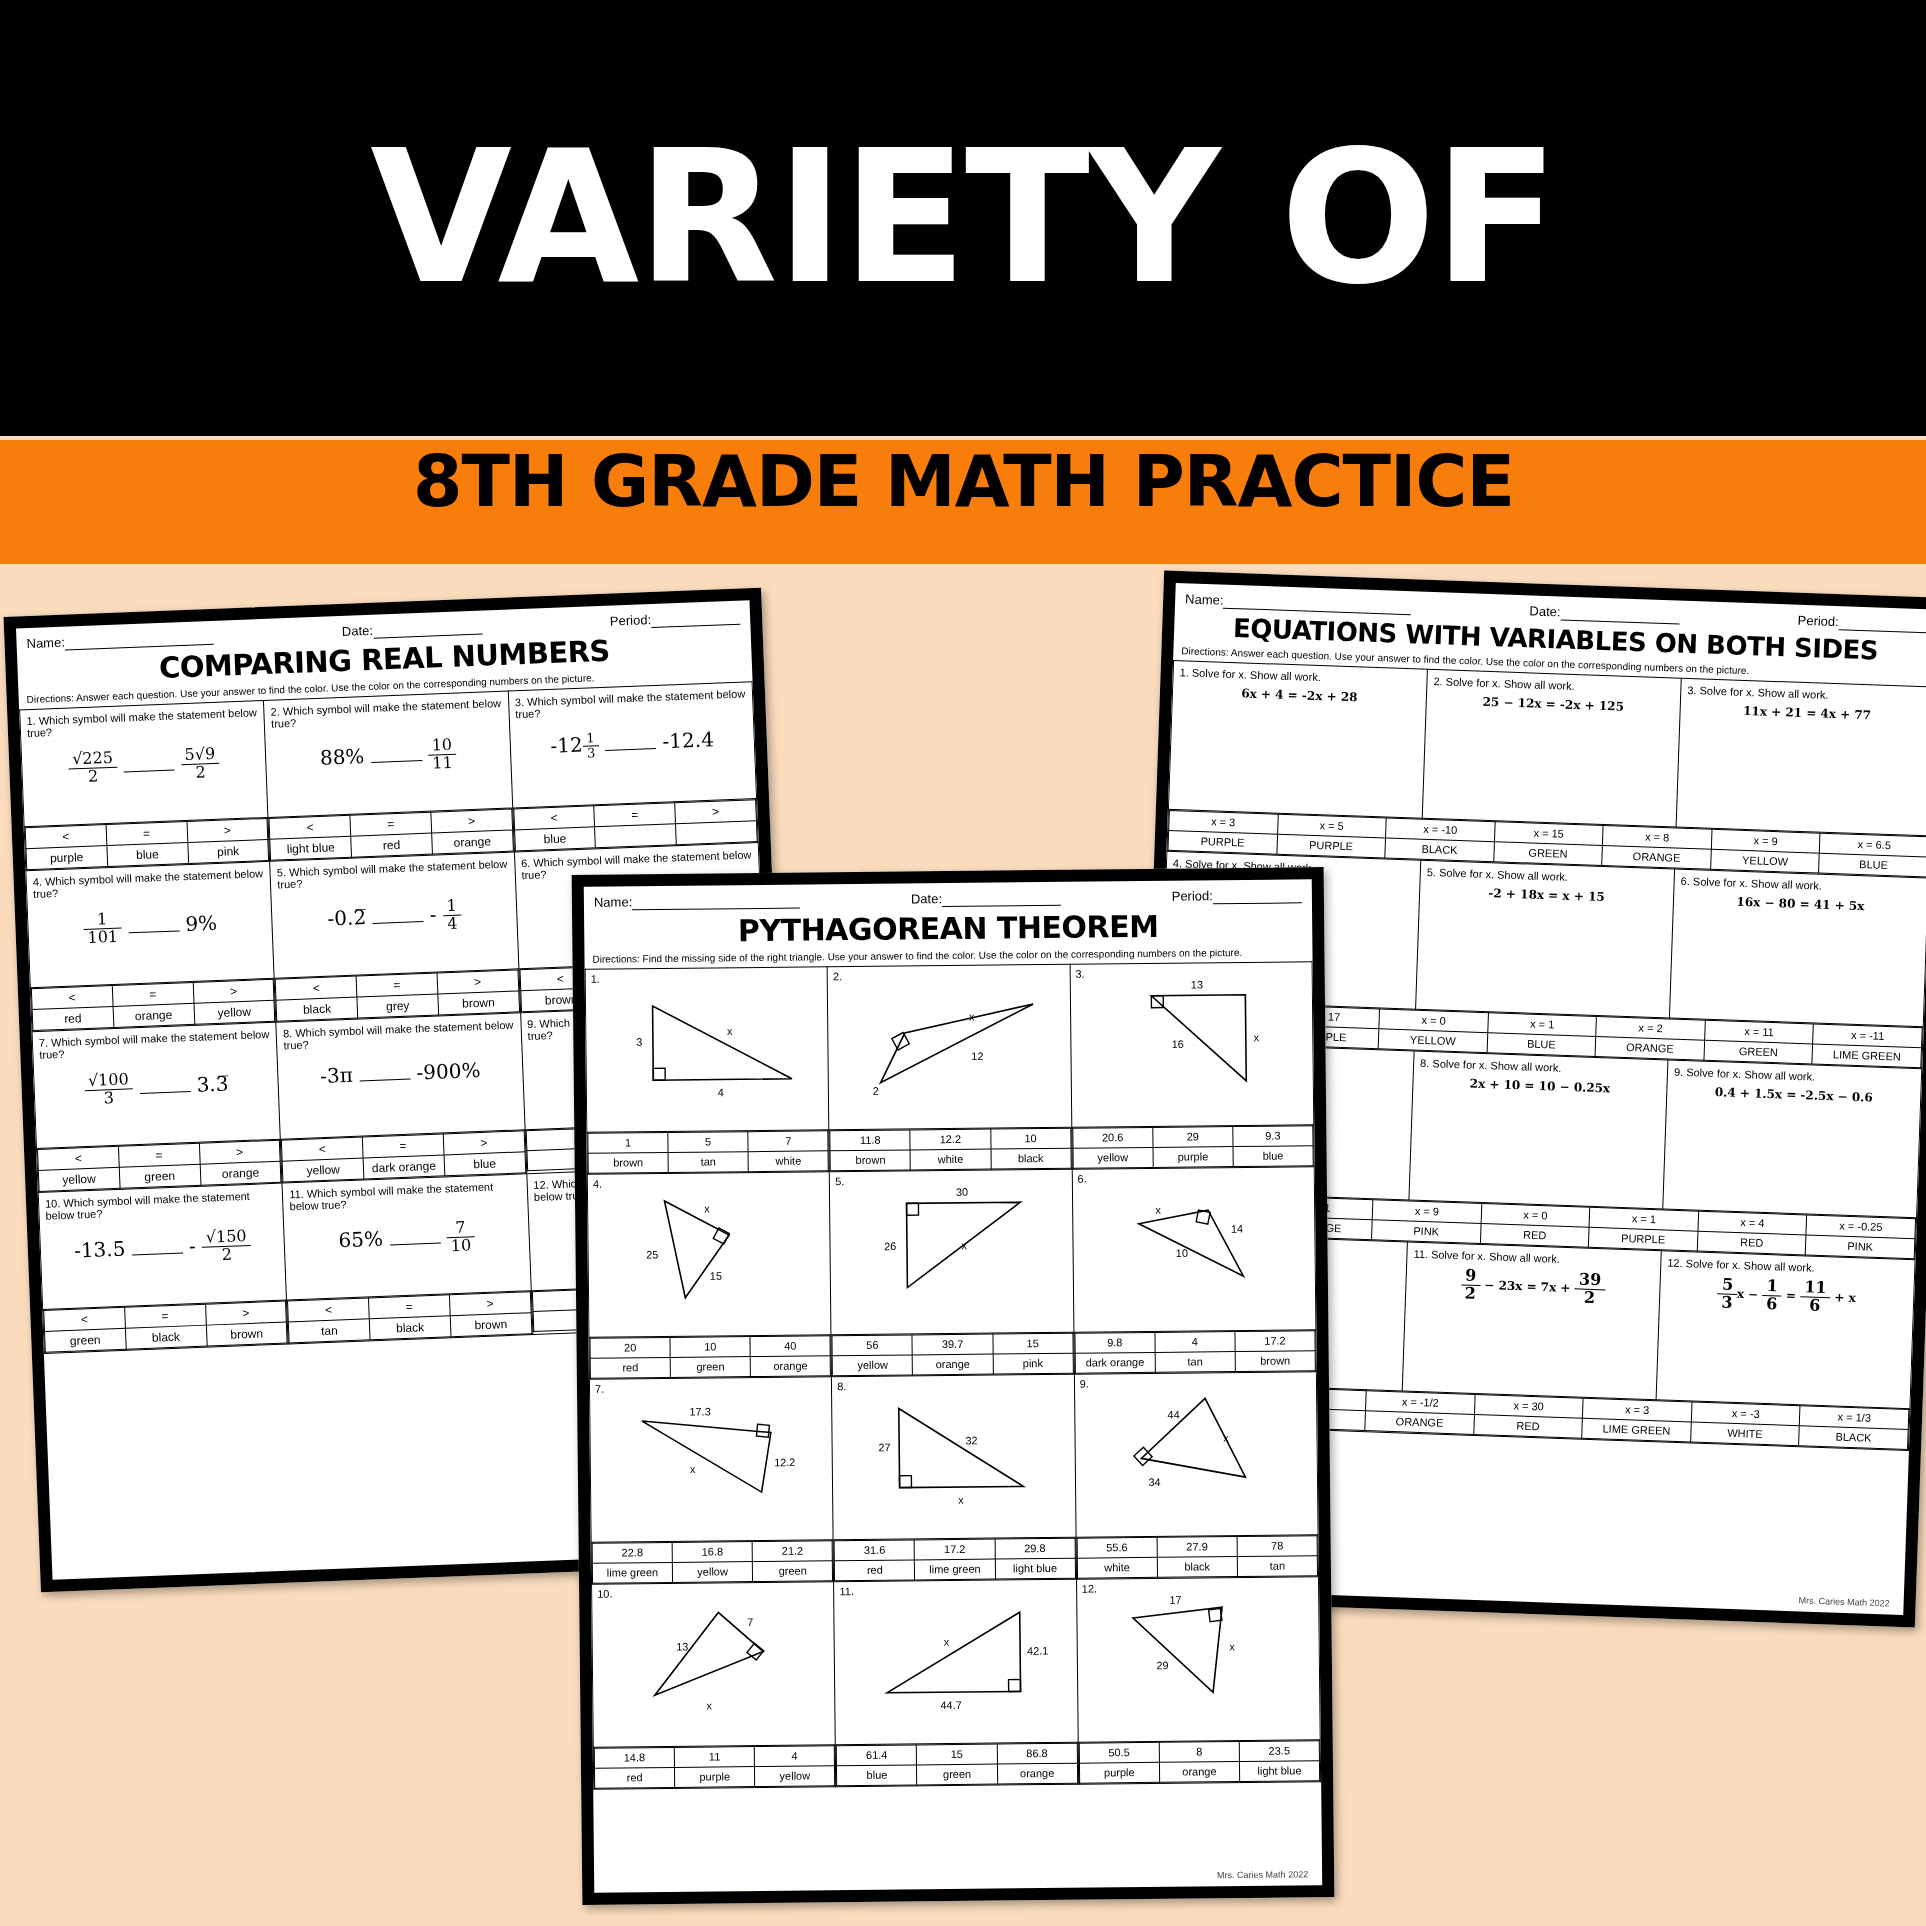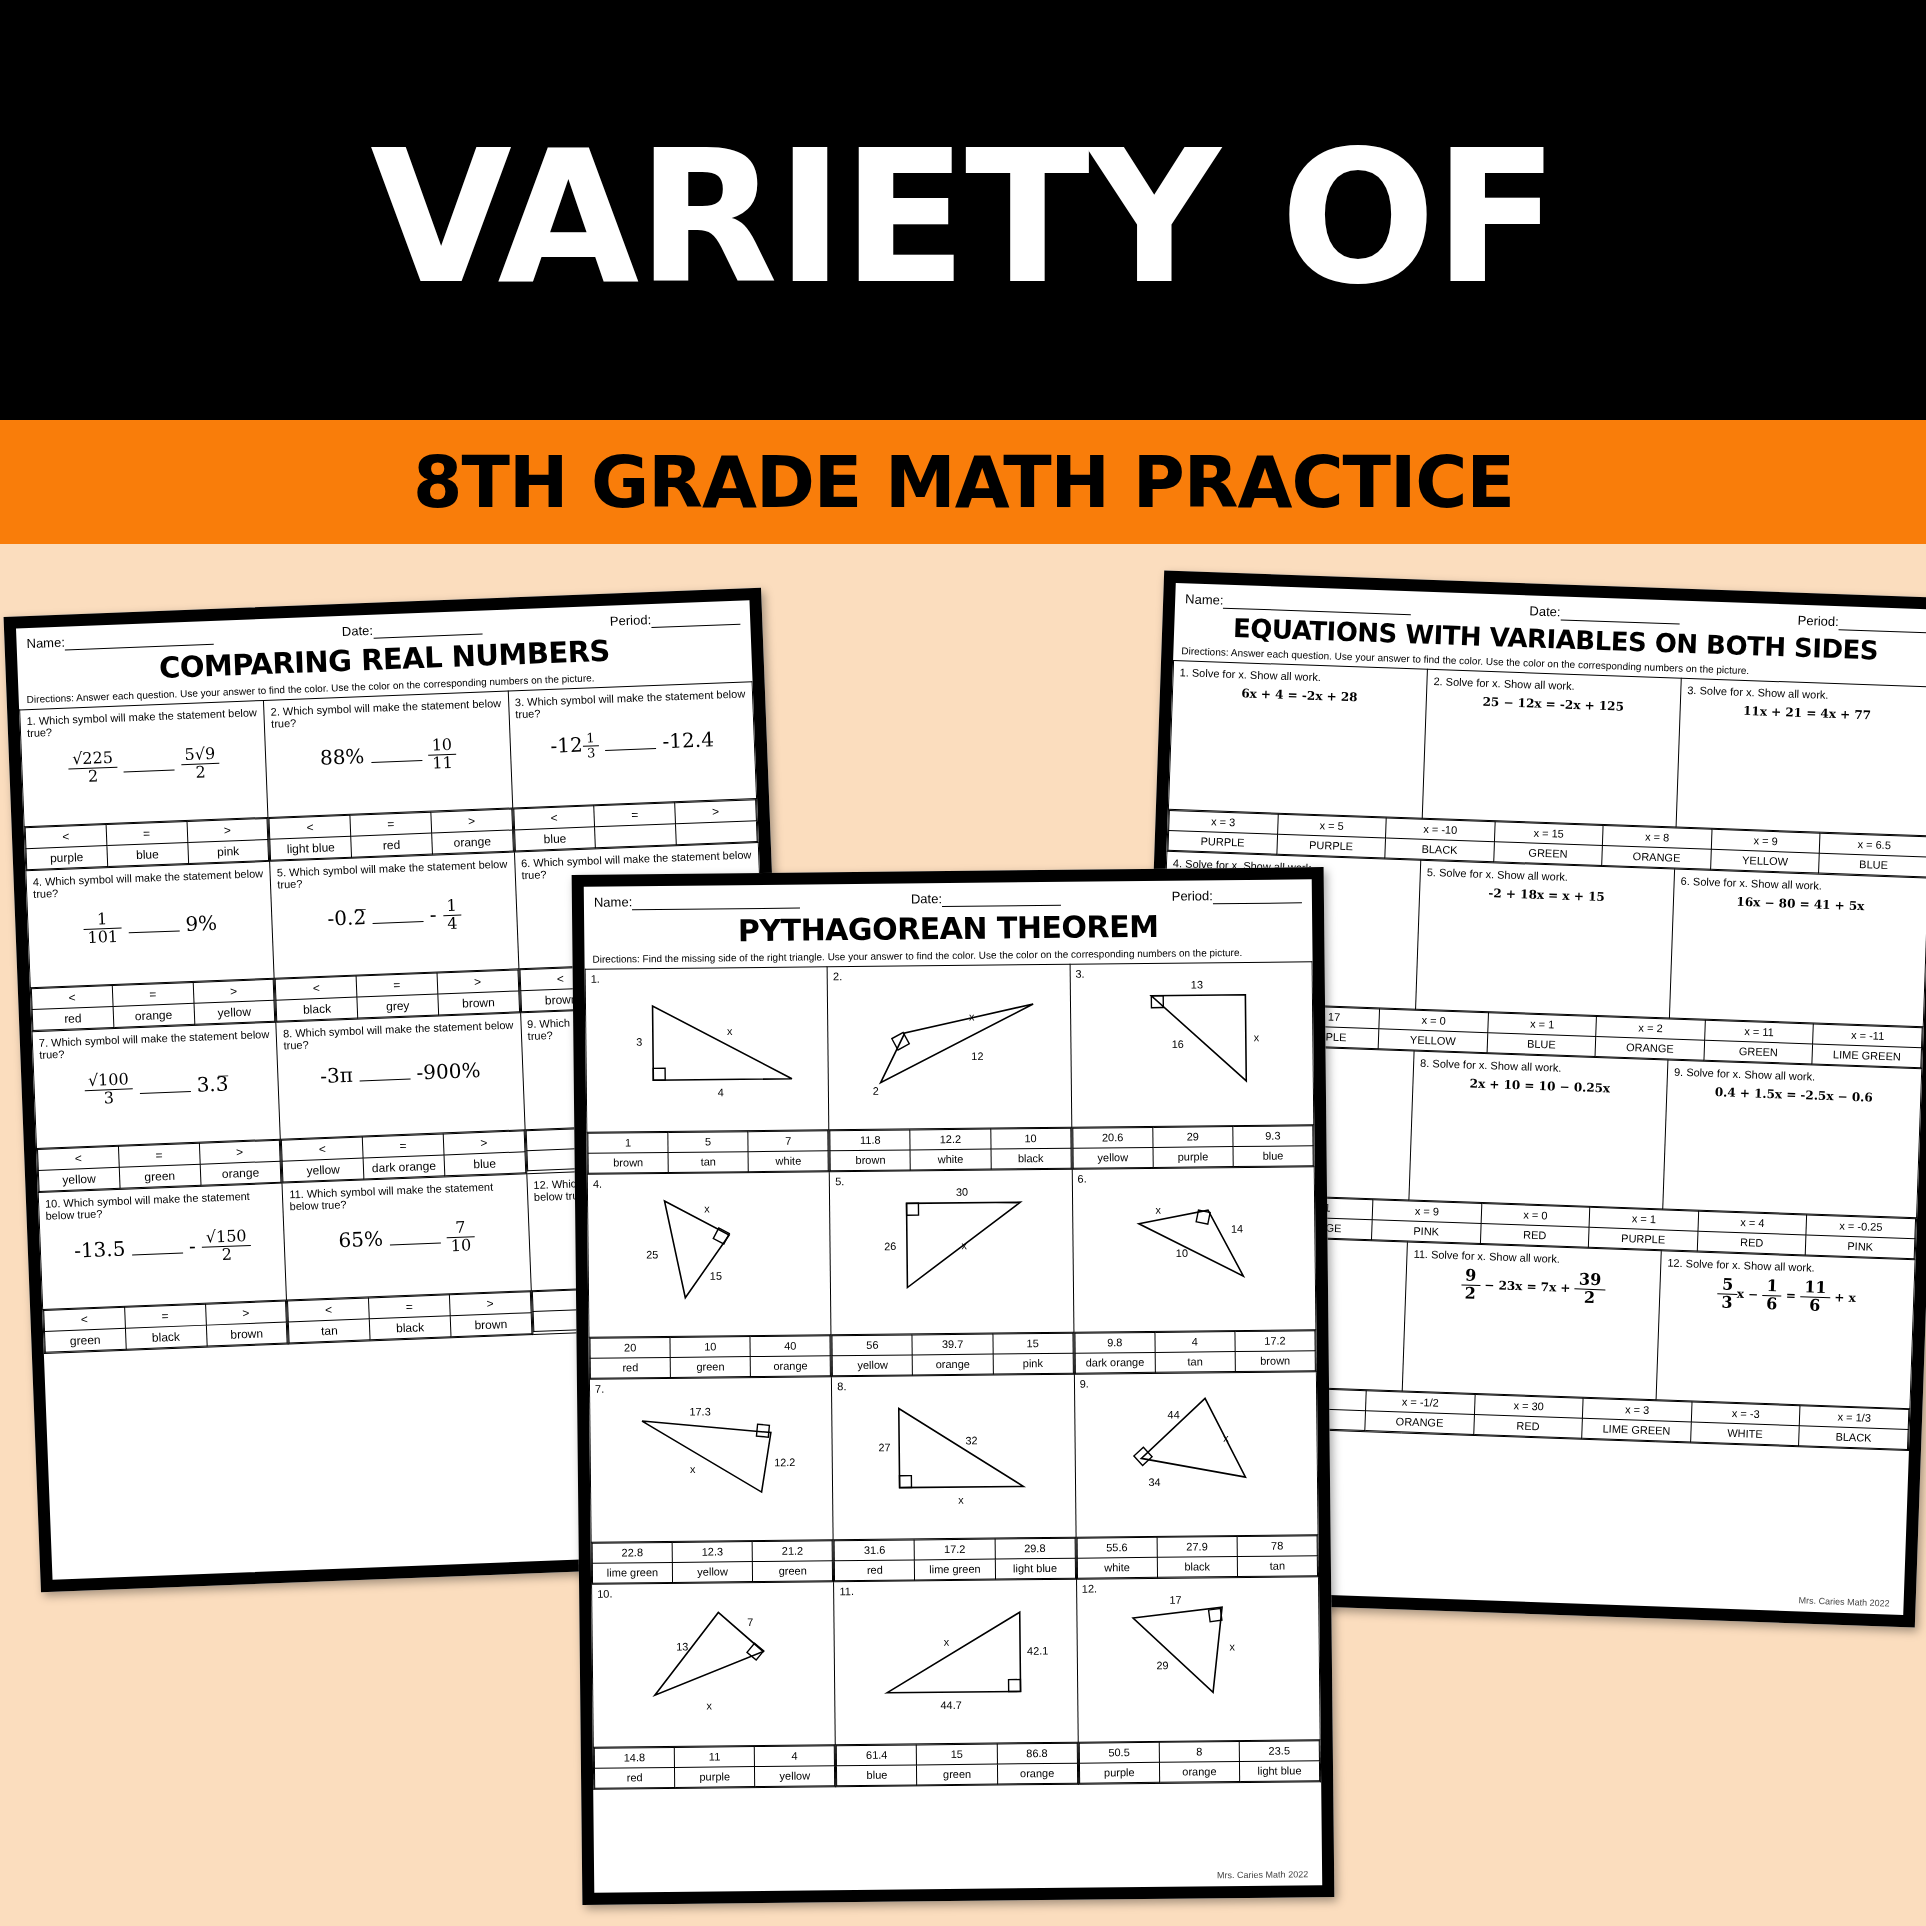--- a/index.html
+++ b/index.html
@@ -19,22 +19,22 @@
     align-items:center; justify-content:center;
   }
   .hdr-line1, .hdr-line2 {
     color:#fff; font-weight:bold; letter-spacing:-2px;
     font-family:"DejaVu Sans", sans-serif;
     line-height:0.92;
   }
   .hdr-line1 { font-size:183px; }
   .hdr-line2 { font-size:183px; }
   .hdr-orange {
-    position:absolute; left:0; top:420px; width:1927px; height:124px;
-    background:#f97d0a; display:flex; align-items:center; justify-content:center;
+    position:absolute; left:0; top:440px; width:1927px; height:124px;
+    background:#f97d0a; display:flex; justify-content:center;
   }
   .hdr-sub {
     color:#000; font-weight:bold; font-size:71px; letter-spacing:-1px;
     font-family:"DejaVu Sans", sans-serif;
   }
 
   
   .sheet {
     position:absolute;
     background:#fff;
@@ -822,21 +822,21 @@
           <text class="tri-label" x="52" y="106">34</text>
         </svg>
       </td>
     </tr>
     <tr>
       <td style="padding:0">
             <table class="grid">
               <tbody>
                 <tr>
         <td class="acell">22.8</td>
-        <td class="acell">12.3</td>
+        <td class="acell">16.8</td>
         <td class="acell">21.2</td>
       </tr>
                 <tr>
         <td class="acell">lime green</td>
         <td class="acell">yellow</td>
         <td class="acell">green</td>
       </tr>
               </tbody>
             </table>
           </td>

